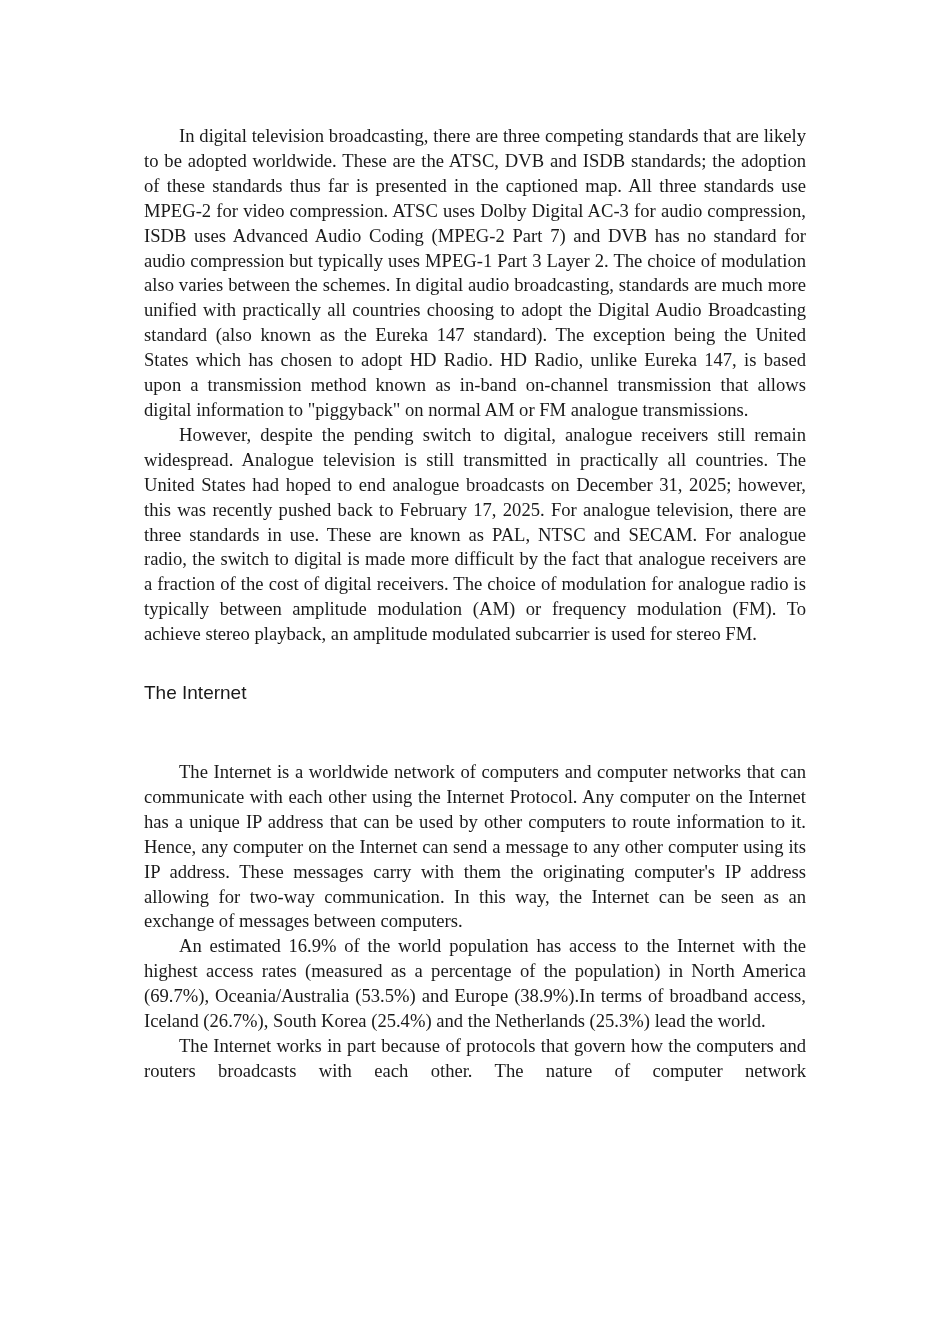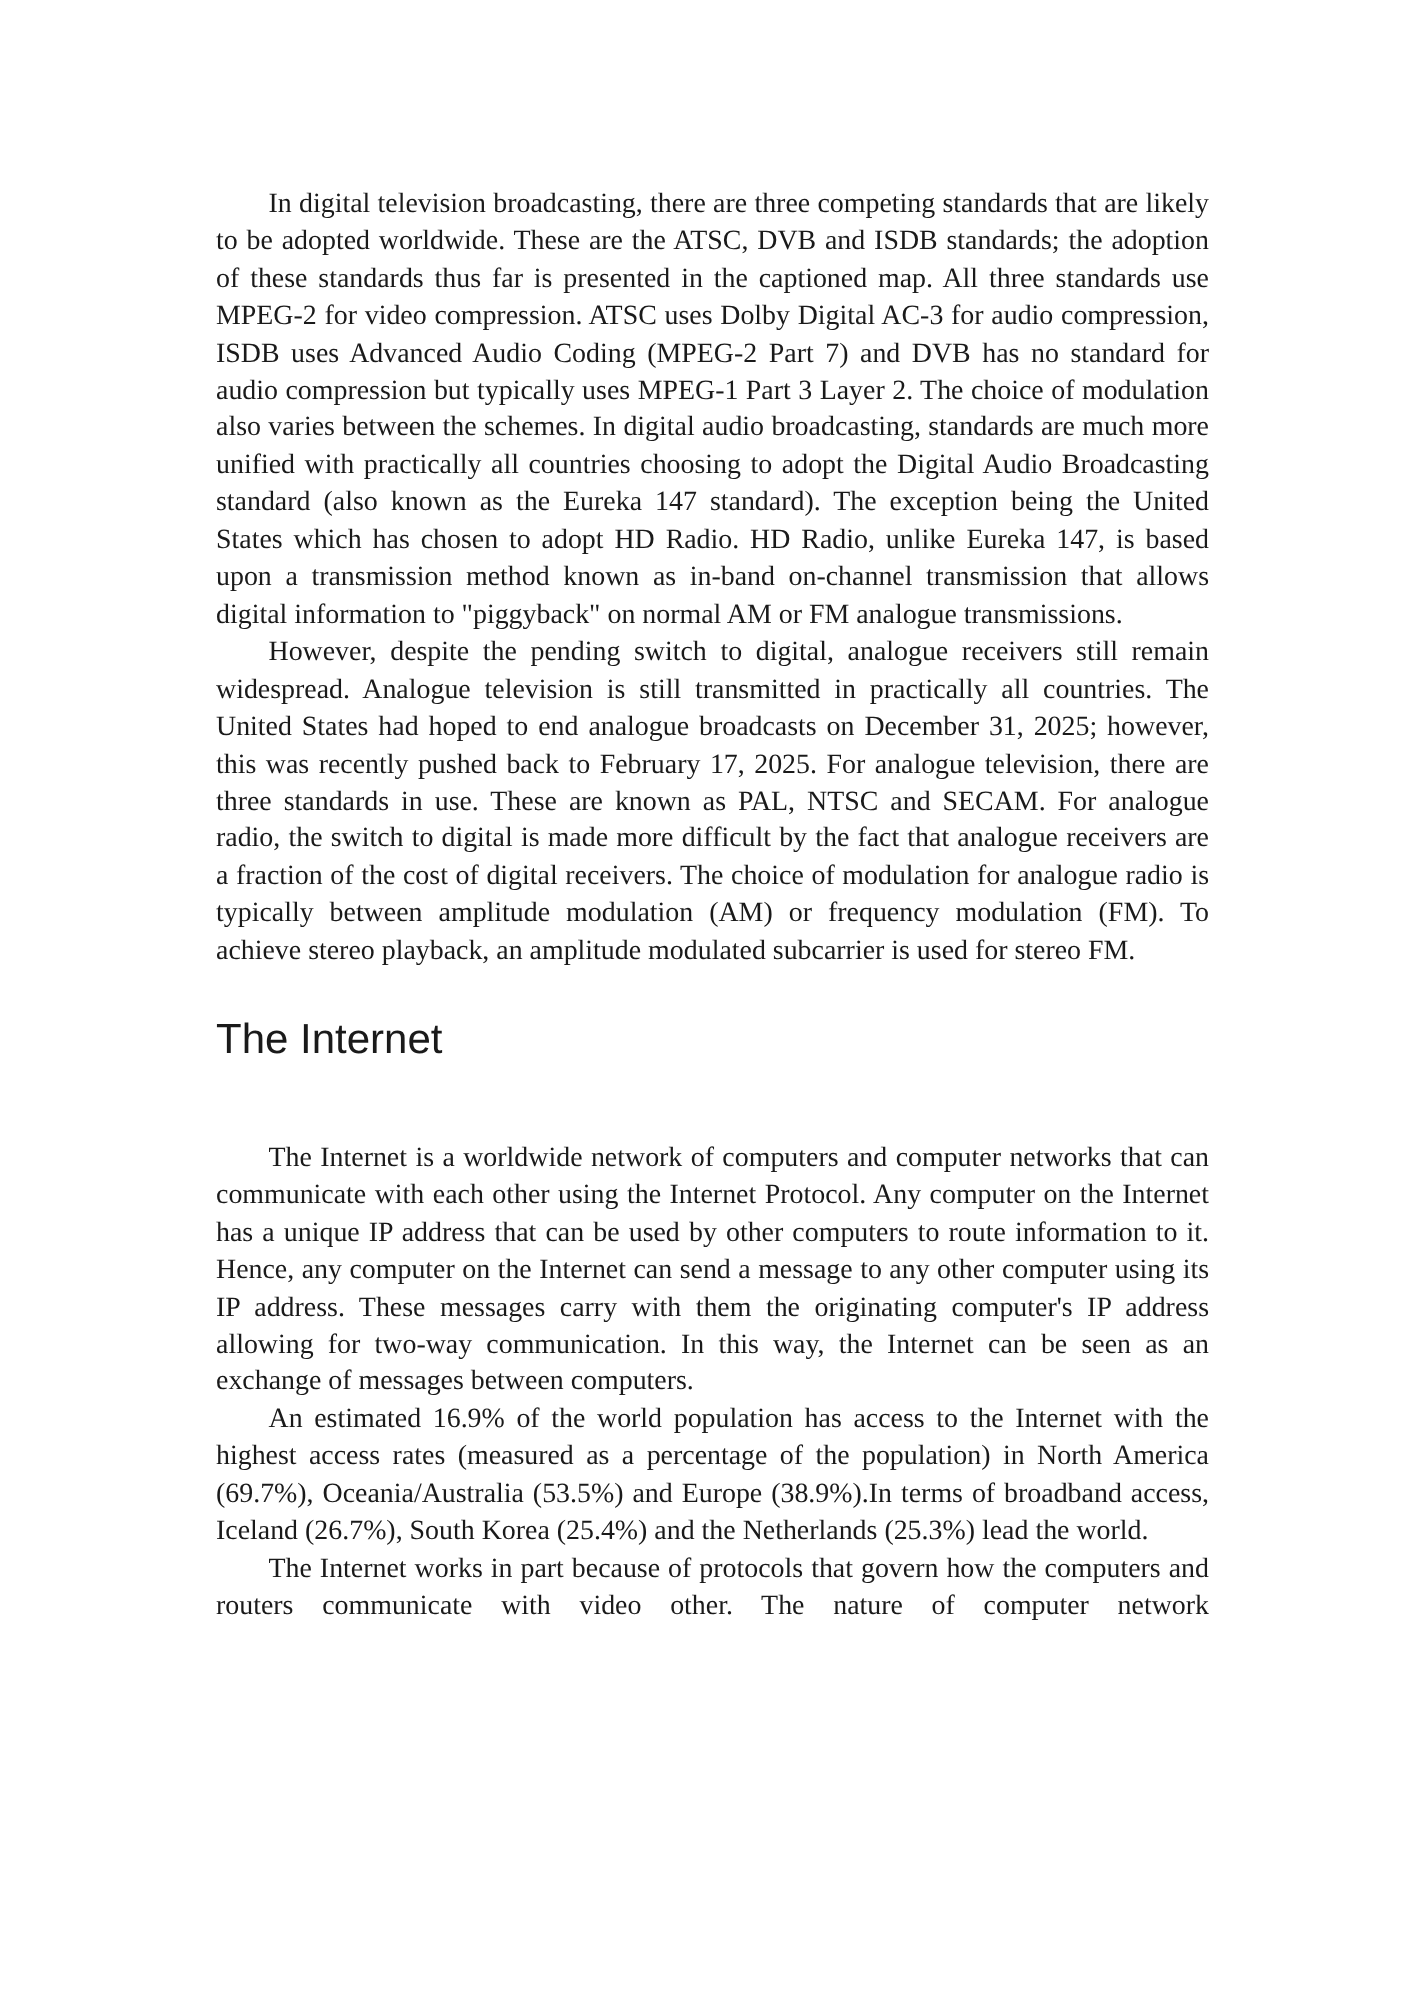--- a/index.html
+++ b/index.html
@@ -30,34 +30,34 @@
     }
     .para.no-indent {
       text-indent: 0;
     }
     .para.last-open {
       text-align-last: justify;
     }
     .heading {
       font-family: "Liberation Sans", "DejaVu Sans", sans-serif;
       font-weight: normal;
-      font-size: 28px;
+      font-size: 19px;
       line-height: 26px;
       margin: 33px 0 54px 0;
       color: #1a1a1a;
     }
   </style>
 </head>
 <body>
 
 <div class="page">
   <section>
     <p class="para">In digital television broadcasting, there are three competing standards that are likely to be adopted worldwide. These are the ATSC, DVB and ISDB standards; the adoption of these standards thus far is presented in the captioned map. All three standards use MPEG-2 for video compression. ATSC uses Dolby Digital AC-3 for audio compression, ISDB uses Advanced Audio Coding (MPEG-2 Part 7) and DVB has no standard for audio compression but typically uses MPEG-1 Part 3 Layer 2. The choice of modulation also varies between the schemes. In digital audio broadcasting, standards are much more unified with practically all countries choosing to adopt the Digital Audio Broadcasting standard (also known as the Eureka 147 standard). The exception being the United States which has chosen to adopt HD Radio. HD Radio, unlike Eureka 147, is based upon a transmission method known as in-band on-channel transmission that allows digital information to "piggyback" on normal AM or FM analogue transmissions.</p>
     <p class="para">However, despite the pending switch to digital, analogue receivers still remain widespread. Analogue television is still transmitted in practically all countries. The United States had hoped to end analogue broadcasts on December 31, 2025; however, this was recently pushed back to February 17, 2025. For analogue television, there are three standards in use. These are known as PAL, NTSC and SECAM. For analogue radio, the switch to digital is made more difficult by the fact that analogue receivers are a fraction of the cost of digital receivers. The choice of modulation for analogue radio is typically between amplitude modulation (AM) or frequency modulation (FM). To achieve stereo playback, an amplitude modulated subcarrier is used for stereo FM.</p>
   </section>
 
   <section>
     <h2 class="heading">The Internet</h2>
     <p class="para">The Internet is a worldwide network of computers and computer networks that can communicate with each other using the Internet Protocol. Any computer on the Internet has a unique IP address that can be used by other computers to route information to it. Hence, any computer on the Internet can send a message to any other computer using its IP address. These messages carry with them the originating computer's IP address allowing for two-way communication. In this way, the Internet can be seen as an exchange of messages between computers.</p>
     <p class="para">An estimated 16.9% of the world population has access to the Internet with the highest access rates (measured as a percentage of the population) in North America (69.7%), Oceania/Australia (53.5%) and Europe (38.9%).In terms of broadband access, Iceland (26.7%), South Korea (25.4%) and the Netherlands (25.3%) lead the world.</p>
-    <p class="para last-open">The Internet works in part because of protocols that govern how the computers and routers communicate with video other. The nature of computer network</p>
+    <p class="para last-open">The Internet works in part because of protocols that govern how the computers and routers broadcasts with each other. The nature of computer network</p>
   </section>
 </div>
 
 </body></html>

